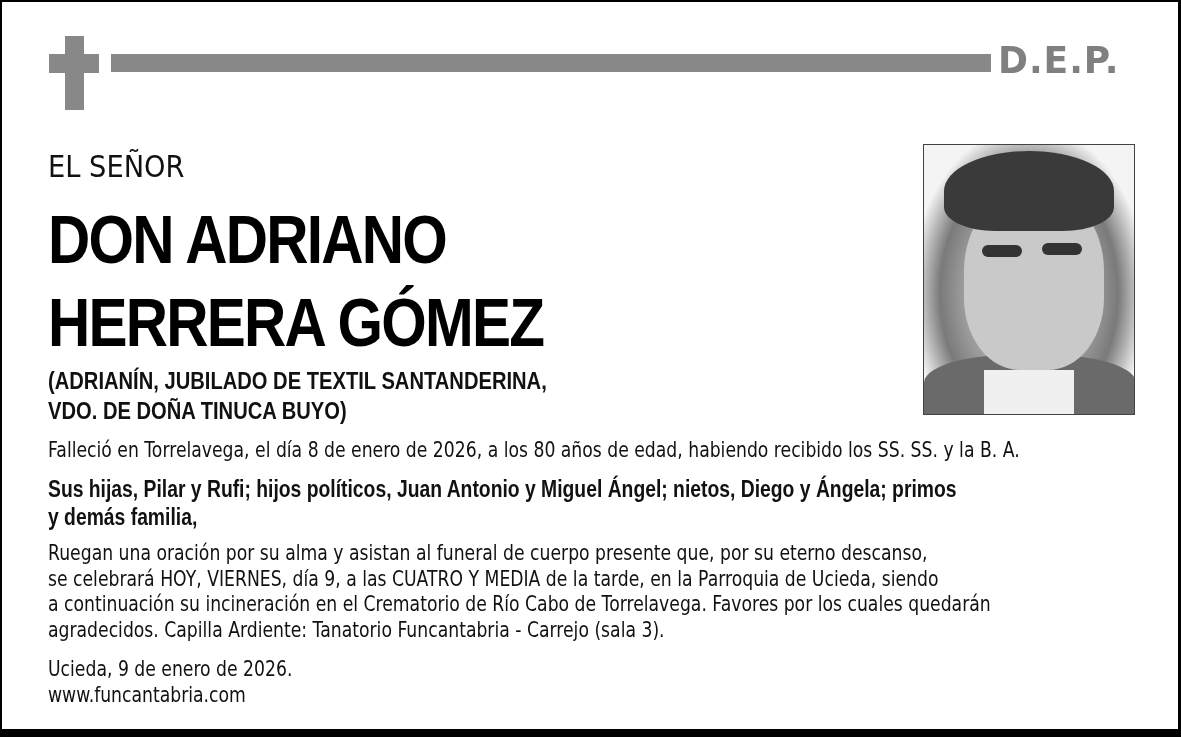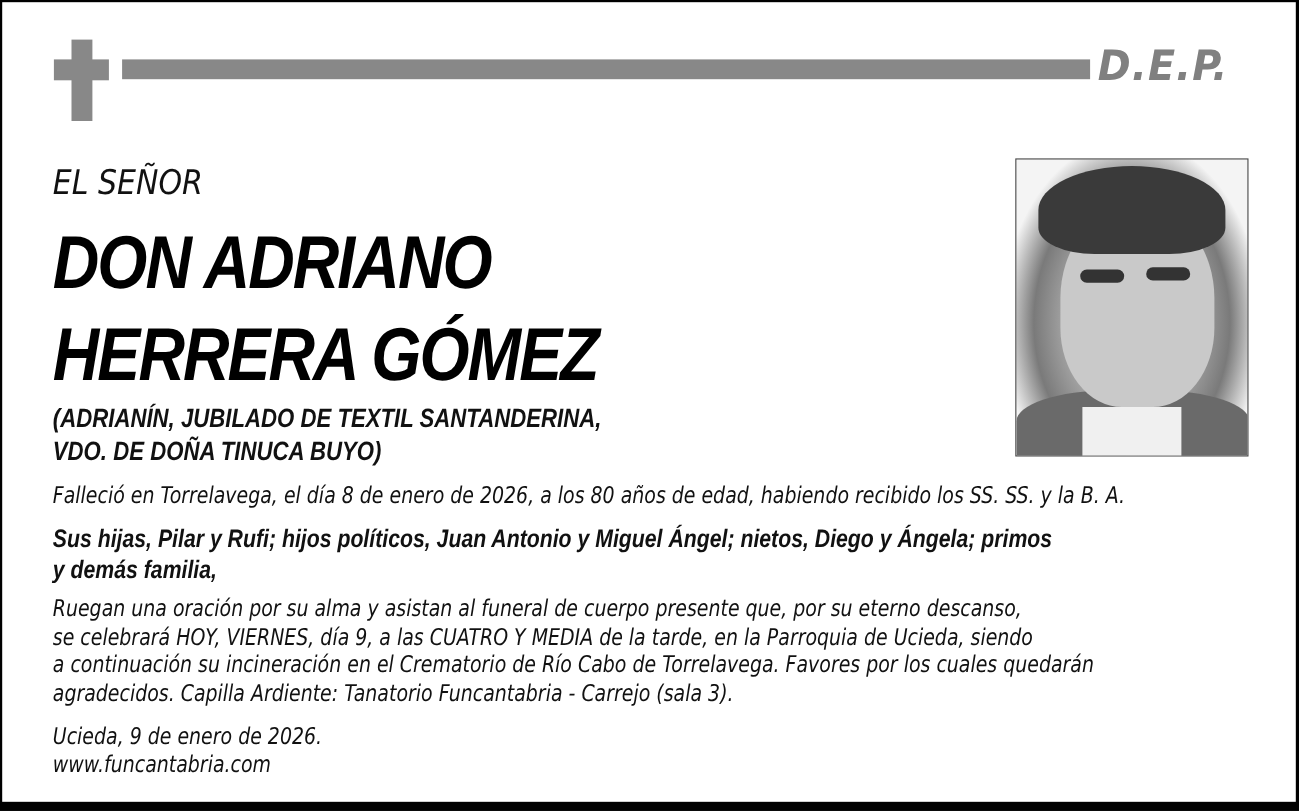--- a/index.html
+++ b/index.html
@@ -2,21 +2,20 @@
 <html><head>
   <meta charset="utf-8">
   <style>
     html, body { margin: 0; padding: 0; background: #000; }
     body { width: 1181px; height: 737px; overflow: hidden; position: relative; }
     .card {
       position: absolute; left: 2px; top: 2px; width: 1176px; height: 727px;
       background: #fff;
       font-family: "Liberation Sans", "DejaVu Sans", sans-serif;
       color: #111;
-      font-style: italic;
     }
     .bottom-bar { position: absolute; left: 0; top: 729px; width: 1181px; height: 8px; background: #000; }
 
     
     .cross-v { position: absolute; left: 63px; top: 34px; width: 19px; height: 74px; background: #888; }
     .cross-h { position: absolute; left: 47px; top: 52px; width: 50px; height: 19px; background: #888; }
     .rule { position: absolute; left: 109px; top: 52px; width: 880px; height: 18px; background: #888; }
     .dep {
       position: absolute; left: 996px; top: 38px; font-size: 38px; font-weight: bold;
       color: #808080; letter-spacing: 1px; line-height: 40px;

